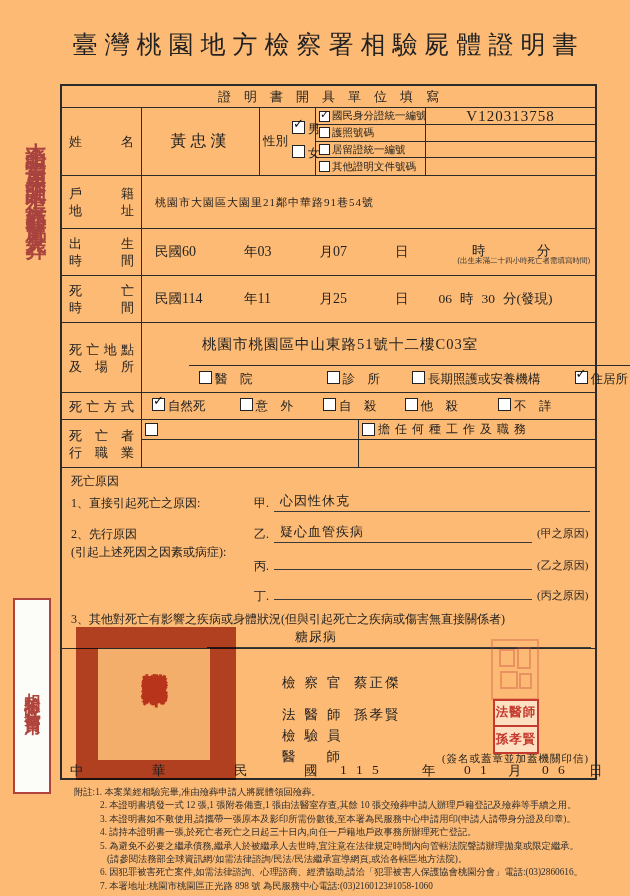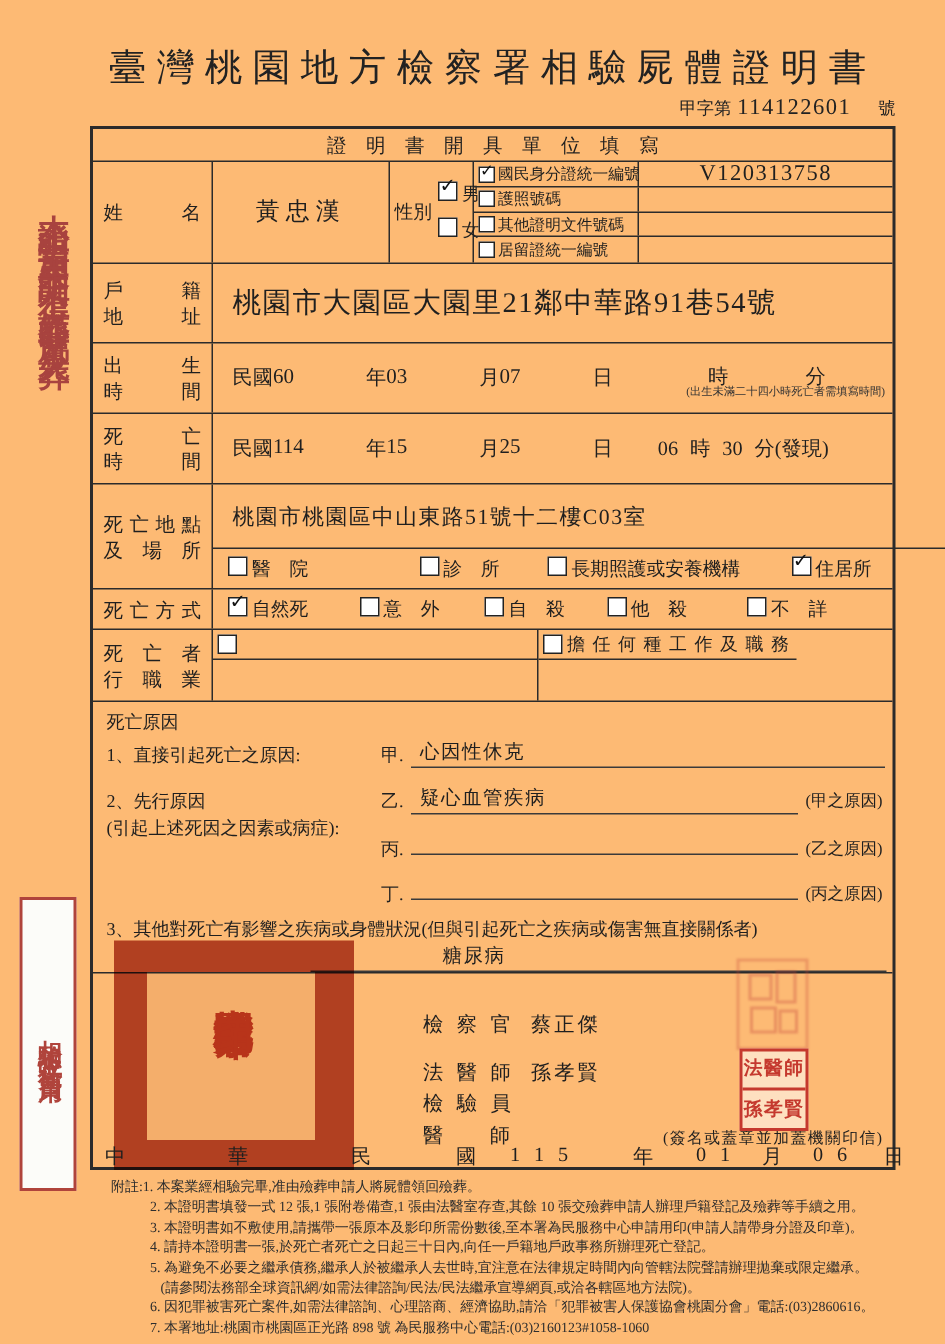--- a/index.html
+++ b/index.html
@@ -40,50 +40,50 @@
   .idarea{flex:1;display:flex;flex-direction:column;}
   .idrow{display:flex;height:17px;border-bottom:1px solid #2b2b2b;box-sizing:border-box;}
   .idrow:last-child{border-bottom:none;}
   .idlab{width:110px;border-right:1px solid #2b2b2b;font-size:10.5px;display:flex;align-items:center;padding-left:3px;box-sizing:border-box;white-space:nowrap;}
   .idlab .cb{width:9px;height:9px;margin-right:2px;}
   .idlab .cb .mk{font-size:11px;top:-4px;}
   .idval{flex:1;display:flex;align-items:center;justify-content:center;font-size:15px;letter-spacing:1px;}
 
   
   .r-addr{height:53px;}
-  .addrval{flex:1;display:flex;align-items:center;font-size:19px;letter-spacing:1px;}
+  .addrval{flex:1;display:flex;align-items:center;font-size:11px;letter-spacing:1px;}
 
   
   .r-time{height:47px;}
   .timecell{flex:1;position:relative;display:flex;align-items:center;font-size:13.5px;}
   .timecell .era{margin-left:13px;}
   .timecell .tn{display:inline-block;width:62px;font-size:14px;}
   .timecell .tu{font-size:13.5px;}
   .b-hour{position:absolute;left:330px;top:13px;}
   .b-min{position:absolute;left:395px;top:13px;}
   .b-note{position:absolute;right:5px;top:27px;font-size:7.5px;color:#333;letter-spacing:0px;padding-left:36px;}
   .d-extra{margin-left:30px;}
   .timecell .gap8{display:inline-block;width:8px;}
 
   
-  .r-place{height:70px;}
+  .r-place{height:70px;gap:47px;}
   .placecol{flex:1;display:flex;flex-direction:column;}
   .placeaddr{height:43px;border-bottom:1px solid #2b2b2b;display:flex;align-items:center;font-size:14.5px;letter-spacing:1px;box-sizing:border-box;}
   .opts{flex:1;display:flex;align-items:center;font-size:12.5px;}
   .opt{white-space:nowrap;}
 
   
   .r-manner{height:27px;}
   .r-manner .lab{justify-content:center;}
 
   
   .r-occ{height:48px;}
   .occcols{flex:1;display:flex;}
   .occcol1{width:217px;border-right:1px solid #2b2b2b;box-sizing:border-box;display:flex;flex-direction:column;}
-  .occcol2{flex:1;display:flex;flex-direction:row;}
+  .occcol2{flex:1;display:flex;flex-direction:column;}
   .occhead{height:20px;border-bottom:1px solid #2b2b2b;display:flex;align-items:center;padding-left:3px;font-size:12px;letter-spacing:5px;box-sizing:border-box;white-space:nowrap;}
   .occbody{flex:1;}
 
   
   .r-cause{height:181px;position:relative;display:block;font-size:12px;}
   .c-abs{position:absolute;white-space:nowrap;}
   .ul{display:inline-block;border-bottom:1px solid #3a3a3a;font-size:13px;letter-spacing:1px;padding:0 4px 1px 6px;box-sizing:border-box;}
   .cnote{font-size:11px;}
 
   
@@ -111,21 +111,20 @@
   .fline .pfx{flex:none;}
   .ind{margin-left:26px;}
   .ind2{margin-left:33px;}
 </style>
 </head>
 <body>
 
 <div class="sheet">
 
   <div class="title">臺灣桃園地方檢察署相驗屍體證明書</div>
-  <div class="docno"><span>甲字第</span><span class="num">114122601</span><span class="suffix">號</span></div>
 
   <div class="vwarn">本證明書如未註明不得火葬即屬可火葬</div>
   <div class="feebox">
       <span>相驗不收任何費用</span>
     </div>
 
   <div class="grid">
 
     <div class="row hdr">
         <span>證明書開具單位填寫</span>
@@ -160,30 +159,30 @@
               </span>
               <span>護照號碼</span>
             </div>
           <div class="idval"></div>
         </div>
         <div class="idrow">
           <div class="idlab">
               <span class="cb">
                 <i class="mk"></i>
               </span>
-              <span>其他證明文件號碼</span>
+              <span>居留證統一編號</span>
             </div>
           <div class="idval"></div>
         </div>
         <div class="idrow">
           <div class="idlab">
               <span class="cb">
                 <i class="mk"></i>
               </span>
-              <span>居留證統一編號</span>
+              <span>其他證明文件號碼</span>
             </div>
           <div class="idval"></div>
         </div>
       </div>
     </div>
 
     <div class="row r-addr">
       <div class="lab">
         <div class="jl">戶籍</div>
         <div class="jl">地址</div>
@@ -212,21 +211,21 @@
 
     <div class="row r-time">
       <div class="lab">
         <div class="jl">死亡</div>
         <div class="jl">時間</div>
       </div>
       <div class="timecell">
         <span class="era">民國</span>
         <span class="tn">114</span>
           <span class="tu">年</span>
-        <span class="tn">15</span>
+        <span class="tn">11</span>
           <span class="tu">月</span>
         <span class="tn">25</span>
           <span class="tu">日</span>
         <span class="d-extra">06</span>
           <span class="gap8"></span>
           <span class="tu">時</span>
           <span class="gap8"></span>
         <span>30</span>
           <span class="gap8"></span>
           <span class="tu">分(發現)</span>

